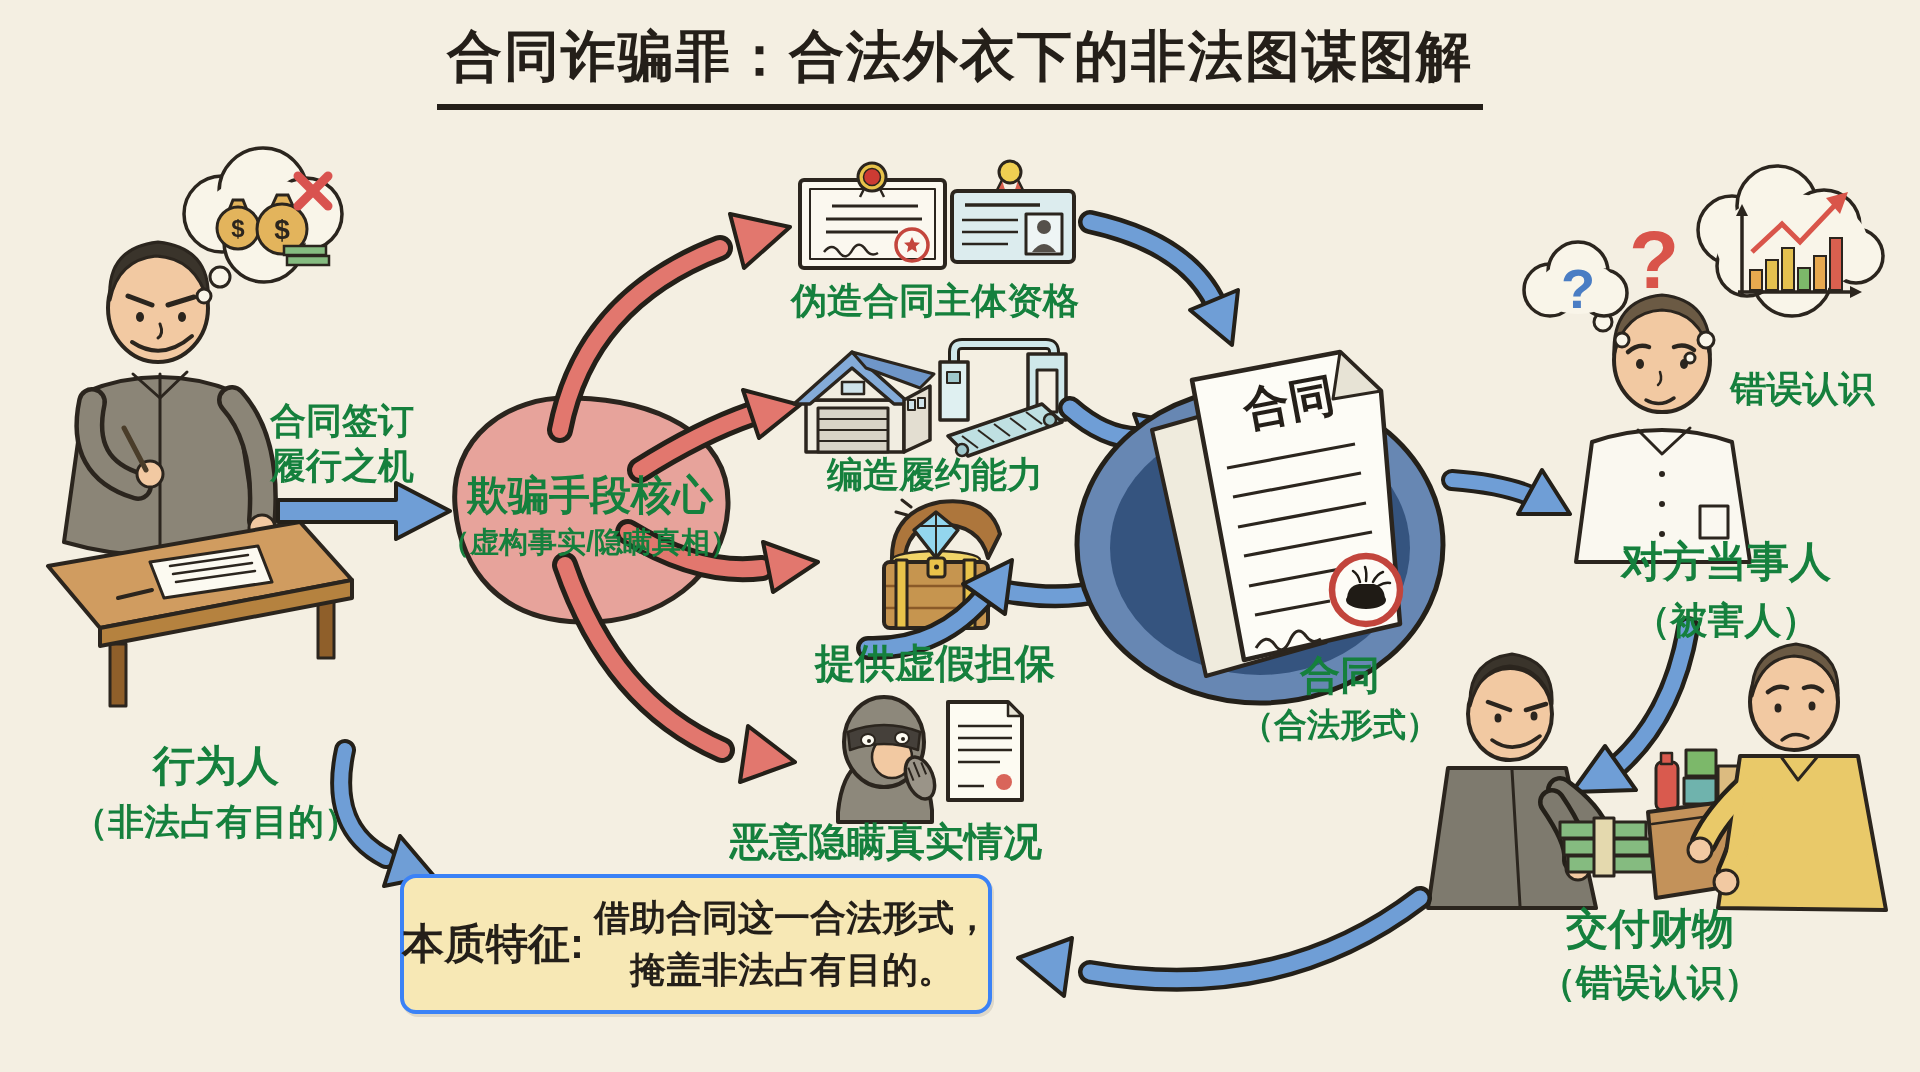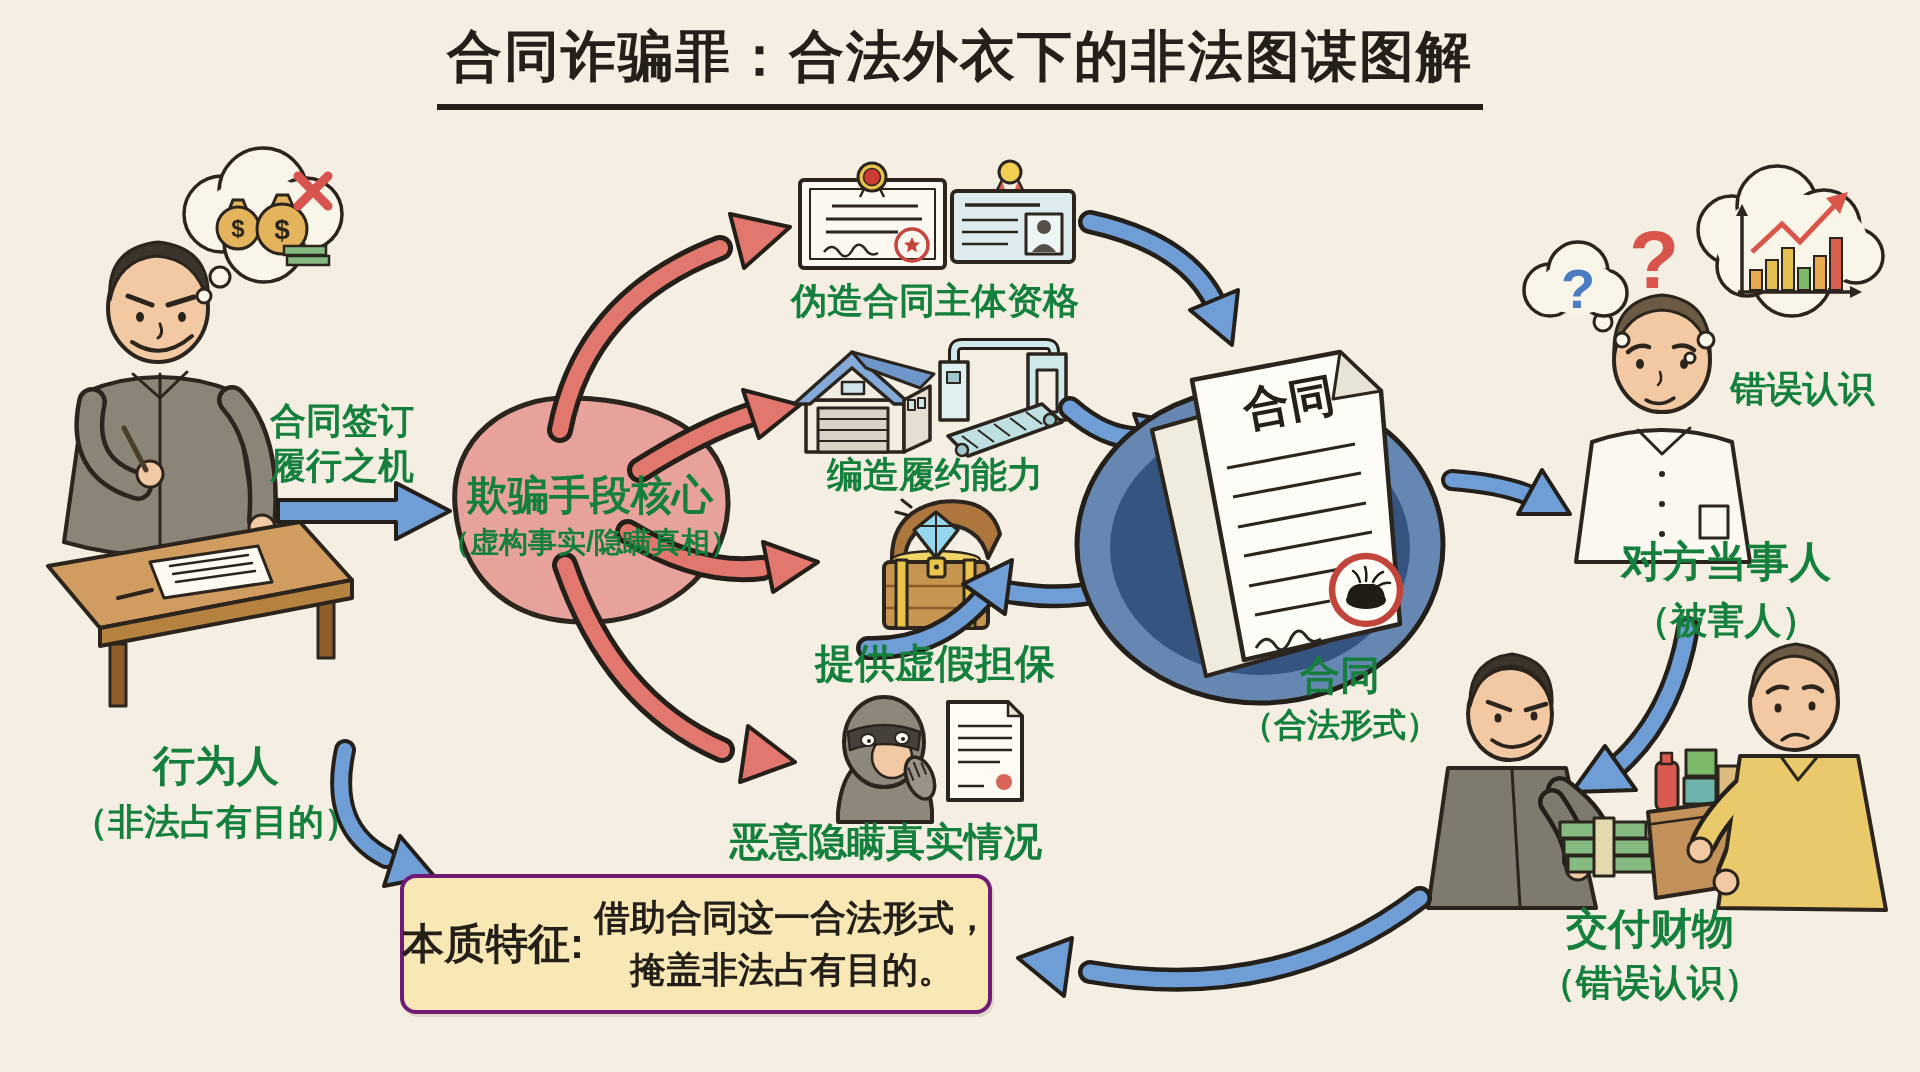--- a/index.html
+++ b/index.html
@@ -12,21 +12,21 @@
   .stage svg{position:absolute;left:0;top:0;}
   svg text{font-family:"Liberation Sans",sans-serif;font-weight:bold;}
   .lbl{position:absolute;font-weight:700;color:#15803d;text-align:center;line-height:1.25;}
   .title-wrap{position:absolute;left:0;top:20px;width:100%;text-align:center;}
   .title-wrap span{
     display:inline-block;font-size:55px;font-weight:800;letter-spacing:2px;
     border-bottom:6px solid #241f19;padding:0 10px 10px 10px;
   }
   .essence-box{
     position:absolute;left:400px;top:874px;width:592px;height:140px;
-    background:#f7e8b5;border:4px solid #701a75;border-radius:16px;
+    background:#f7e8b5;border:4px solid #3b82f6;border-radius:16px;
     box-shadow:2px 3px 0 rgba(60,50,30,.12);
     display:flex;align-items:center;justify-content:center;gap:10px;
     box-sizing:border-box;padding:0 8px;
   }
   .essence-box .prefix{font-size:42px;font-weight:800;white-space:nowrap;}
   .essence-box .lines{font-size:36px;font-weight:800;text-align:center;line-height:1.45;white-space:nowrap;}
   .doc-title{
     position:absolute;left:1228px;top:372px;width:122px;text-align:center;
     font-size:46px;font-weight:800;transform:rotate(-10.5deg);
   }

